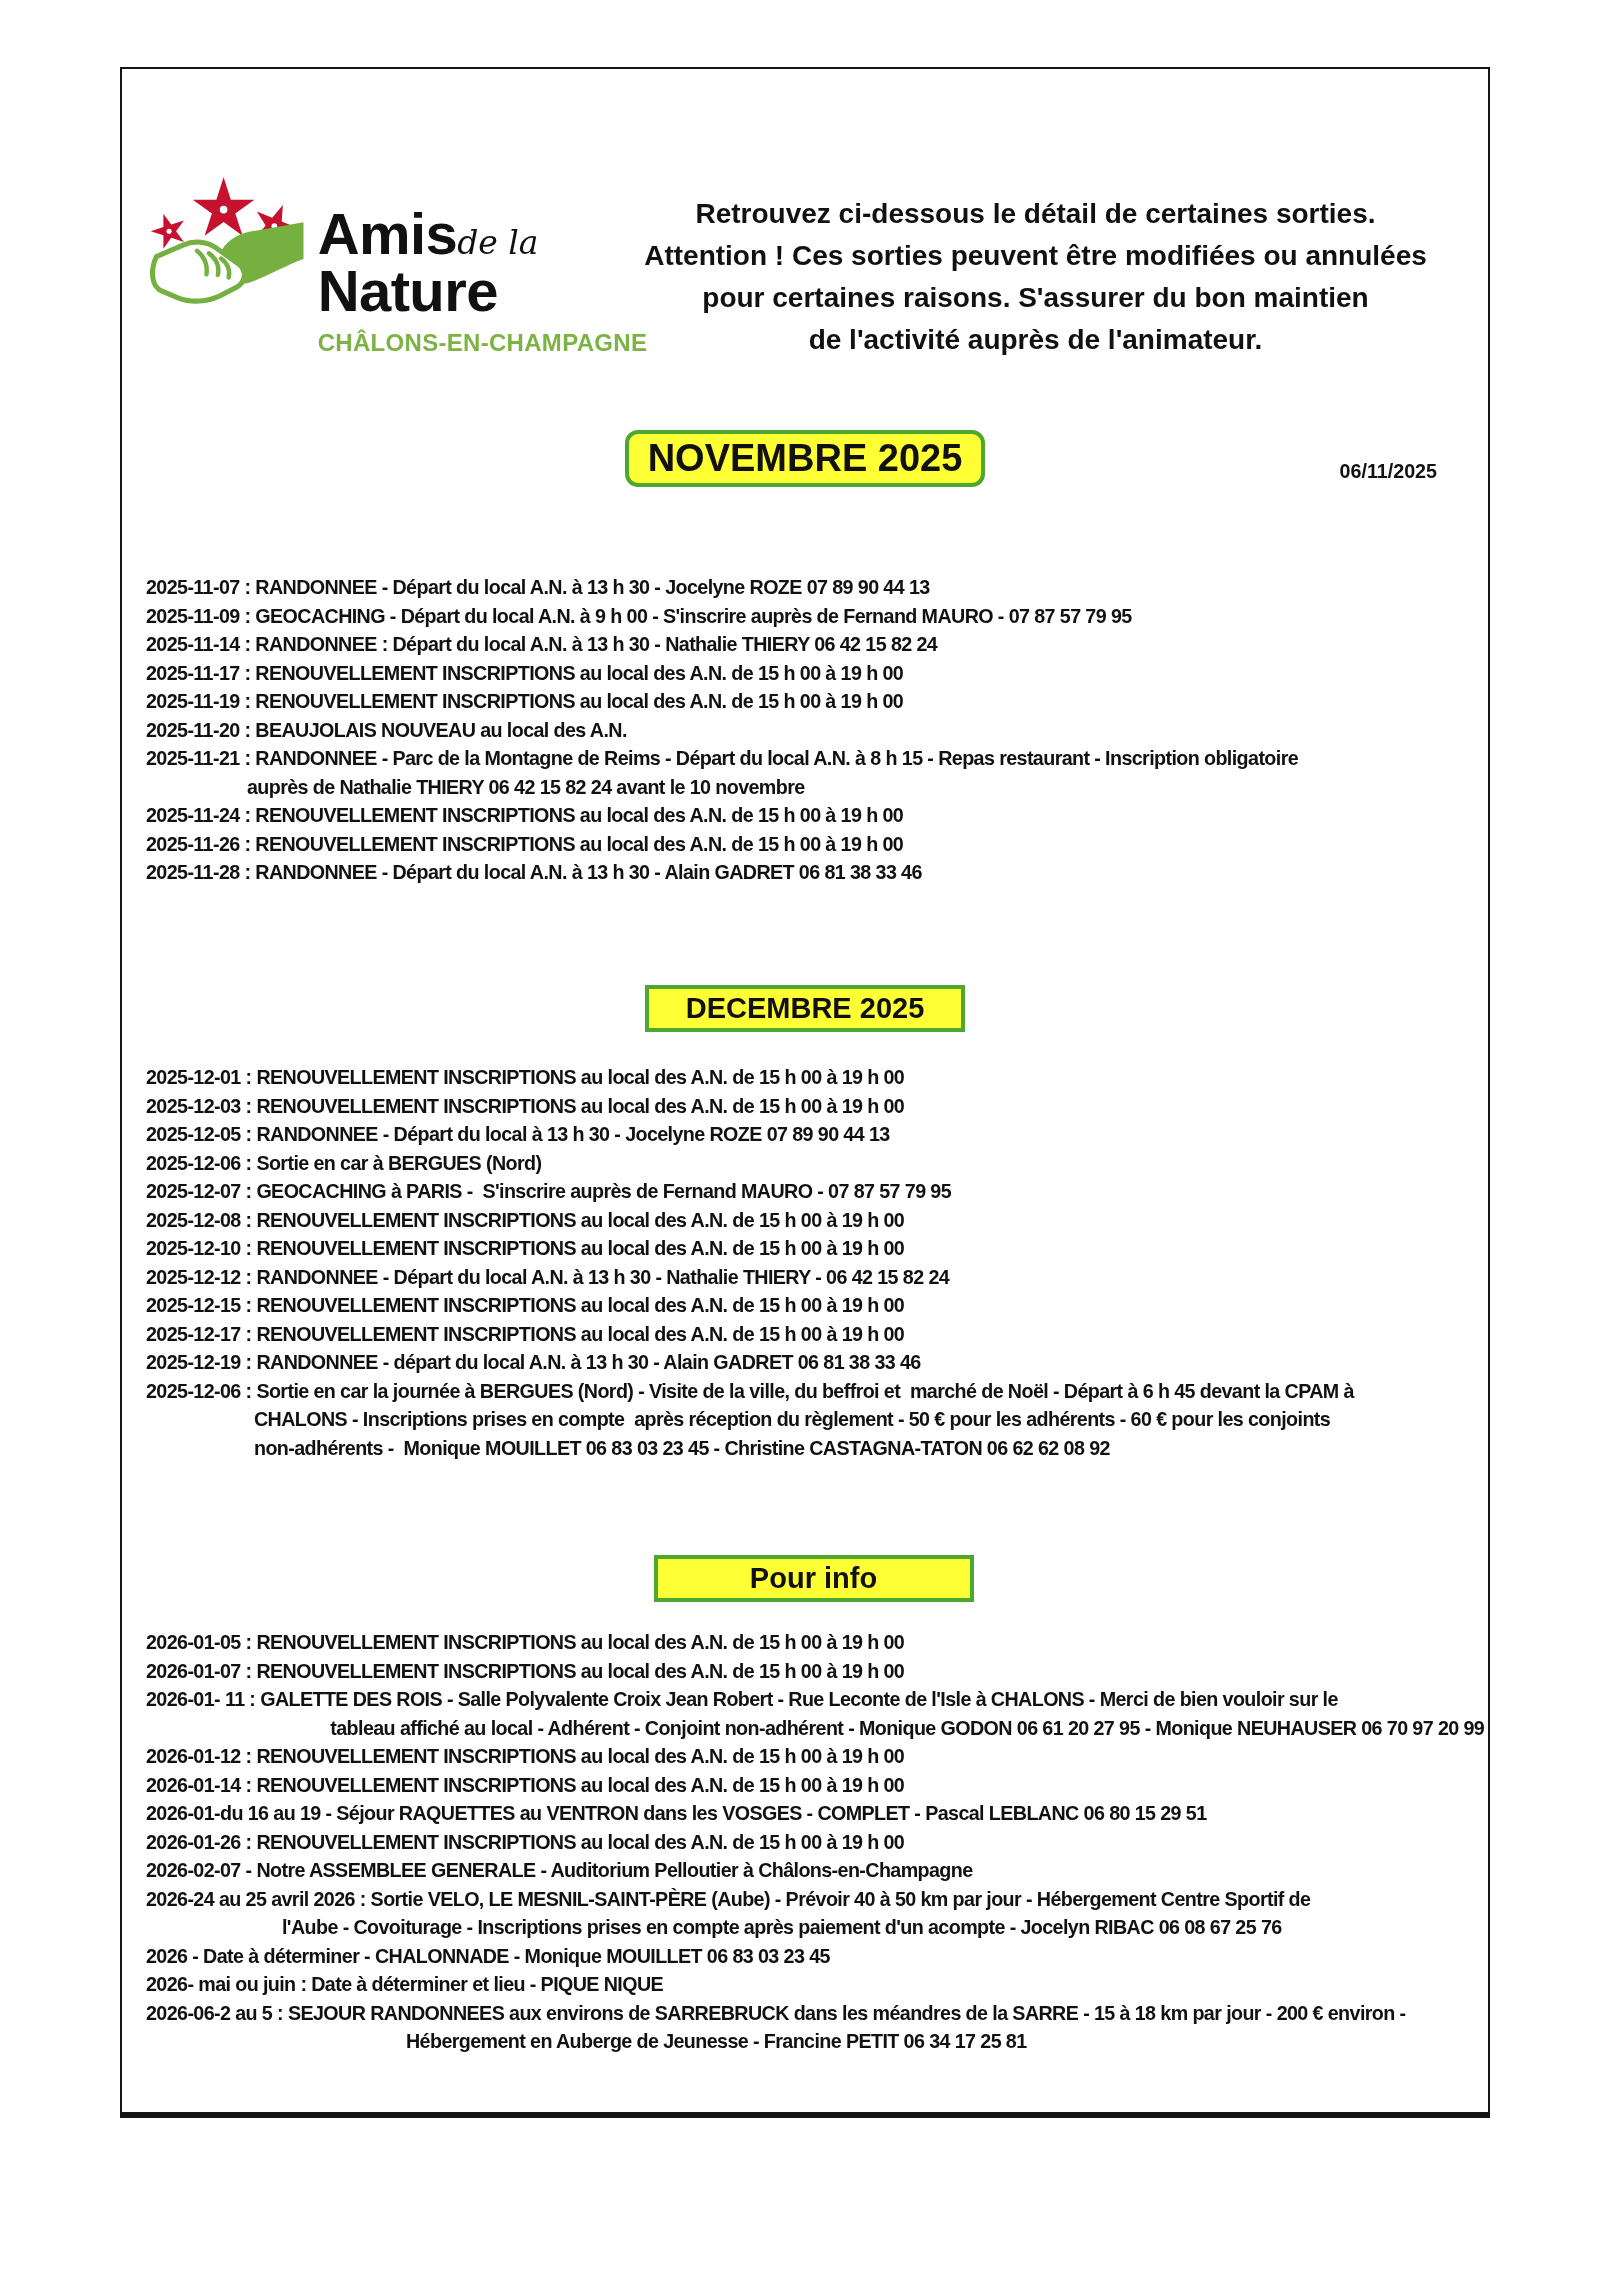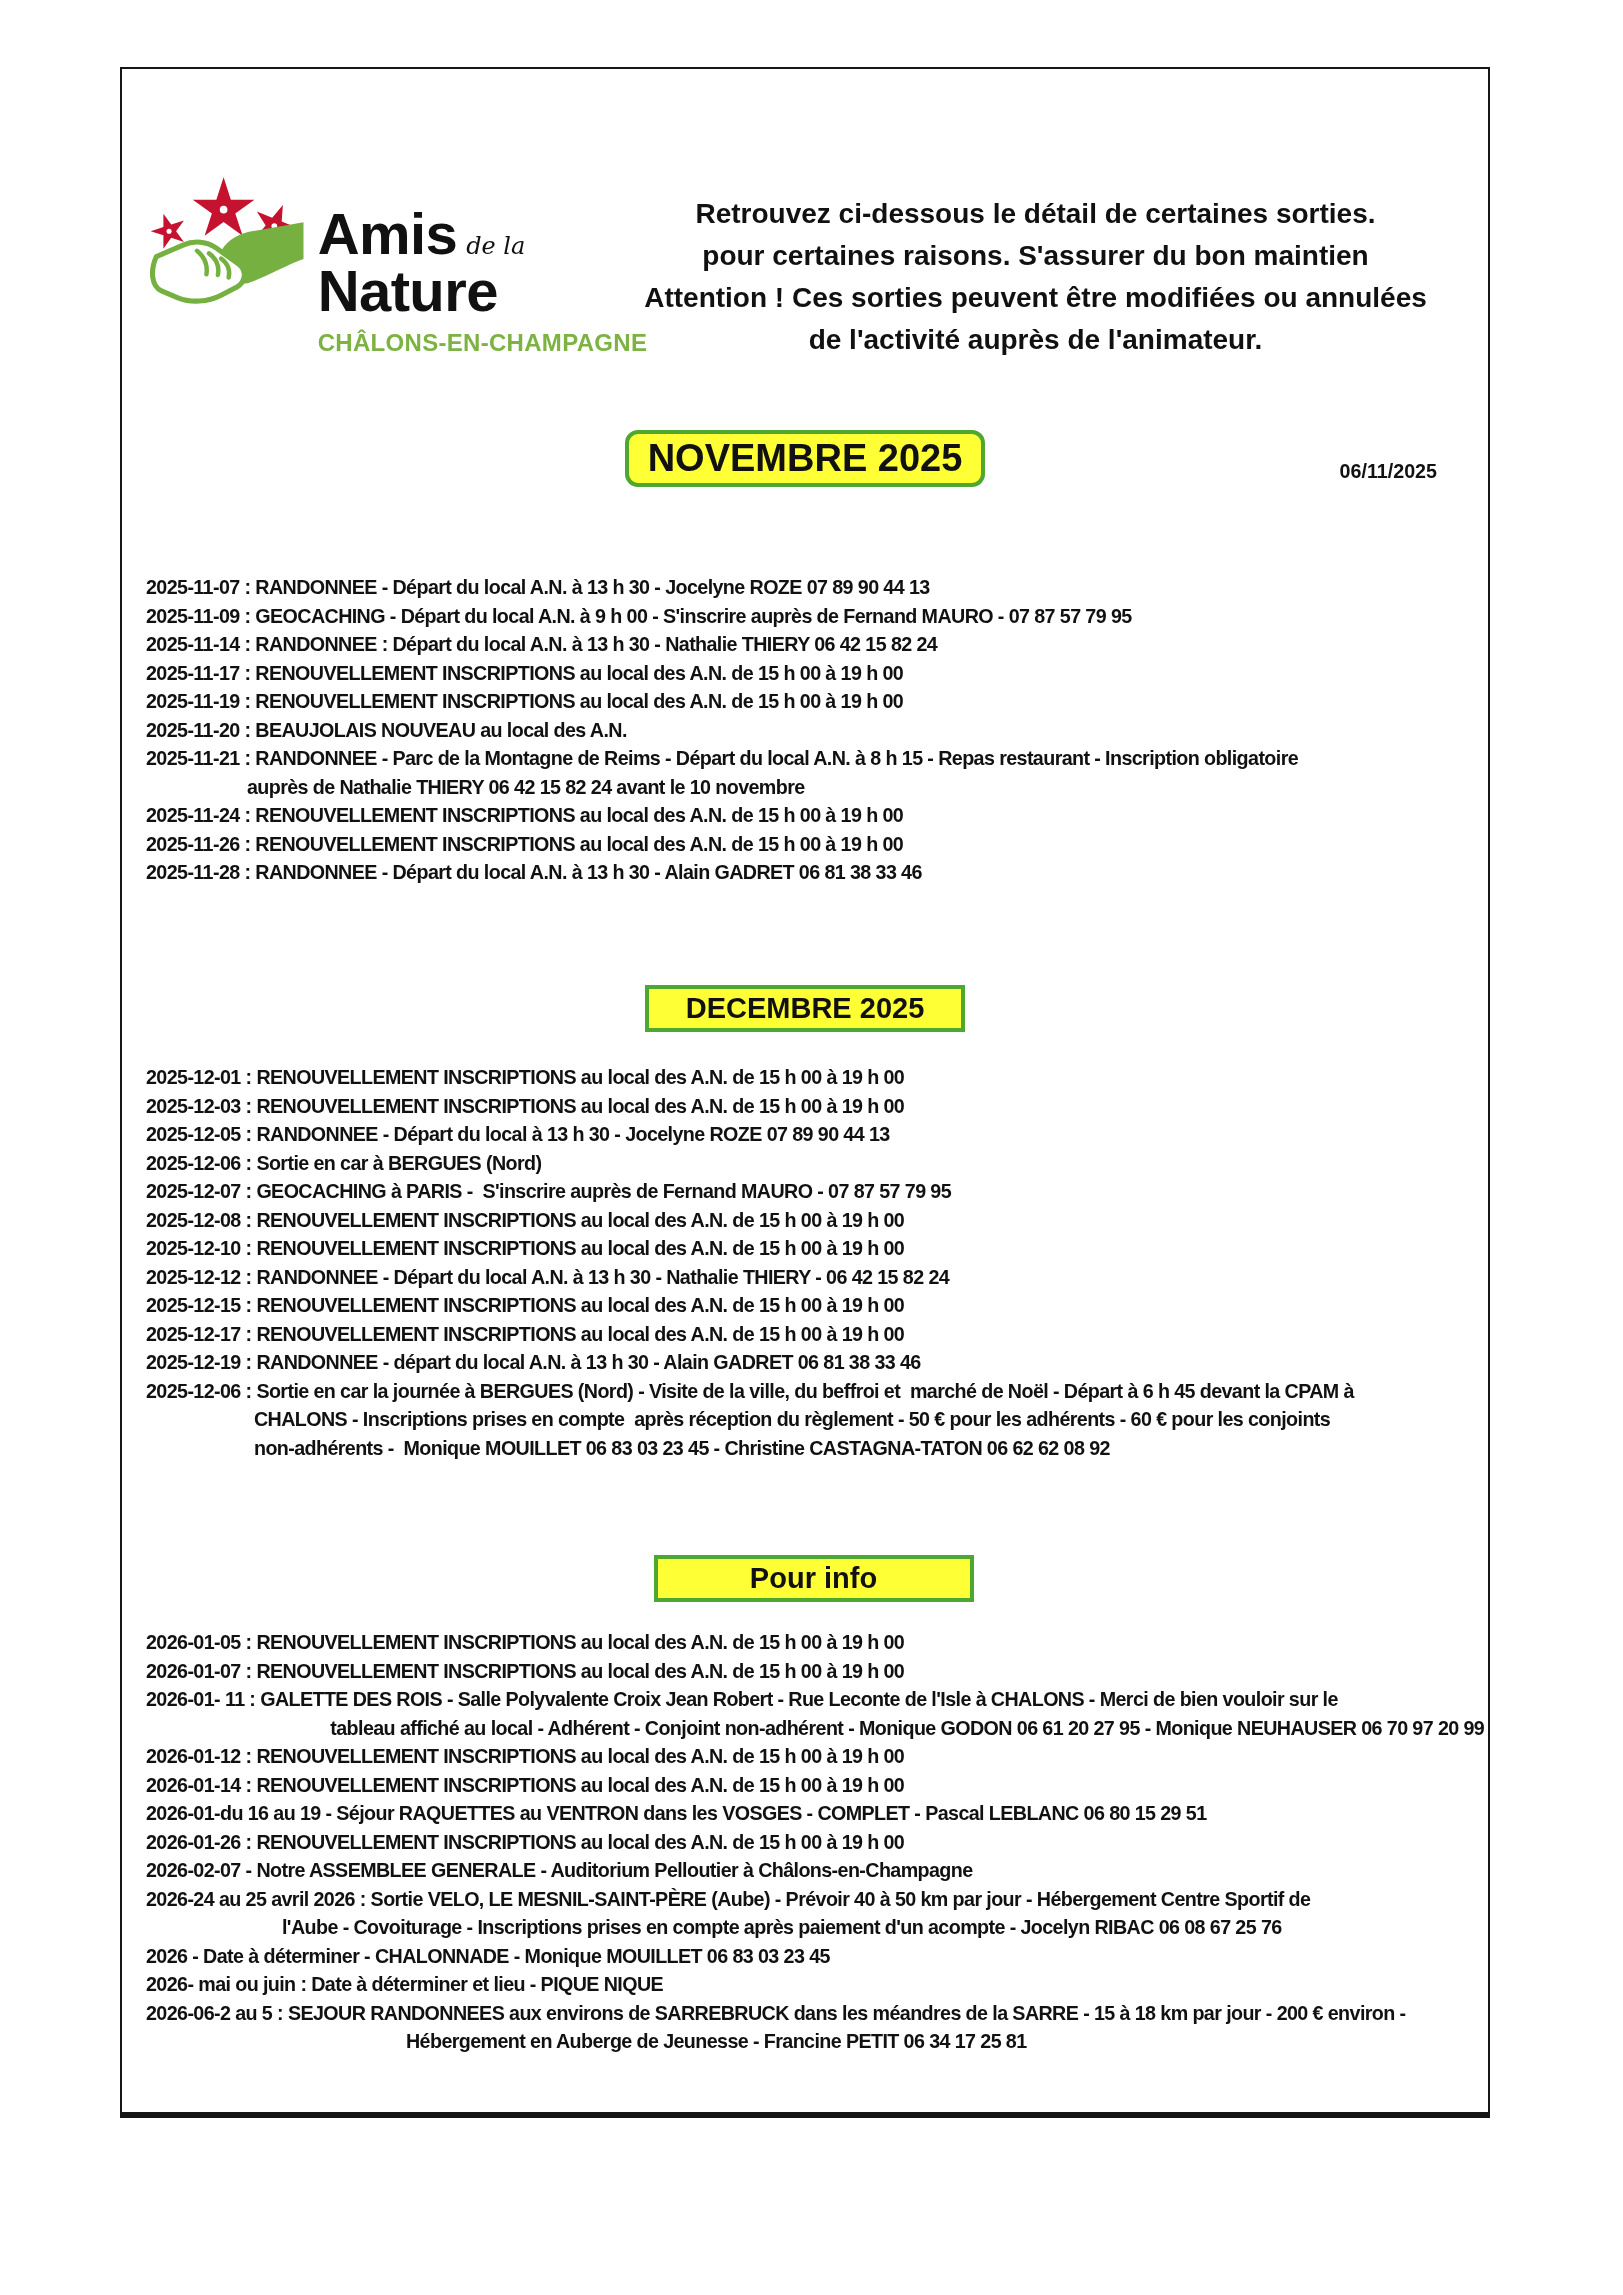--- a/index.html
+++ b/index.html
@@ -19,21 +19,21 @@
   .logo-graphic{flex:0 0 auto;}
   .c-red{fill:var(--logo_red,#c4122f);}
   .c-green{fill:var(--logo_green,#76b041);}
   .c-green-stroke{fill:none;stroke:var(--logo_green,#76b041);stroke-width:7;stroke-linecap:round;}
   .c-white{fill:#ffffff;}
   .hand-white{fill:#ffffff;stroke:var(--logo_green,#76b041);stroke-width:8;stroke-linejoin:round;}
   .logo-text{padding-top:42px;}
   .logo-line1{font-size:58px;font-weight:bold;line-height:0.98;letter-spacing:-0.6px;white-space:nowrap;}
   .logo-line1 .script{
     font-family:"DejaVu Serif",serif;font-style:italic;font-weight:normal;
-    font-size:24px;margin-left:9px;letter-spacing:0;
+    font-size:33px;letter-spacing:0;
   }
   .logo-line2{font-size:58px;font-weight:bold;line-height:0.98;letter-spacing:-0.6px;}
   .logo-sub{
     margin-top:9px;font-size:24px;font-weight:bold;letter-spacing:0.3px;
     color:var(--subtitle_green,#7cb342);white-space:nowrap;
   }
   
   .header-text{
     position:absolute;left:438px;top:124px;width:951px;text-align:center;
     font-size:28px;font-weight:bold;line-height:42px;
@@ -97,22 +97,22 @@
       </svg>
       <div class="logo-text">
         <div class="logo-line1"><span>Amis</span><span class="script">de la</span></div>
         <div class="logo-line2">Nature</div>
         <div class="logo-sub">CHÂLONS-EN-CHAMPAGNE</div>
       </div>
     </div>
 
     <div class="header-text">
       <div>Retrouvez ci-dessous le détail de certaines sorties.</div>
+      <div>Attention ! Ces sorties peuvent être modifiées ou annulées</div>
       <div>pour certaines raisons. S'assurer du bon maintien</div>
-      <div>Attention ! Ces sorties peuvent être modifiées ou annulées</div>
       <div>de l'activité auprès de l'animateur.</div>
     </div>
 
     <div class="doc-date">06/11/2025</div>
 
     <div id="sections">
         <div class="title-row section-0">
           <div class="title-box">NOVEMBRE 2025</div>
         </div>
         <div class="event-list section-0">

